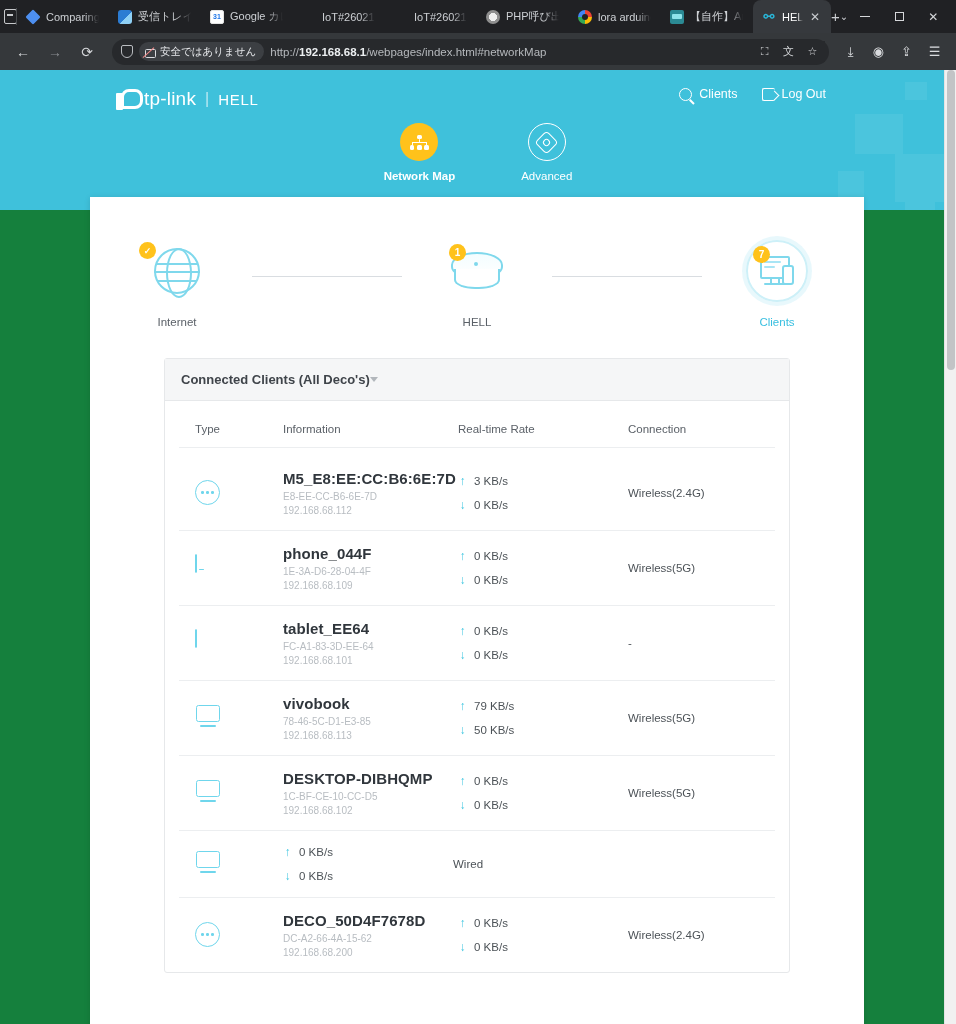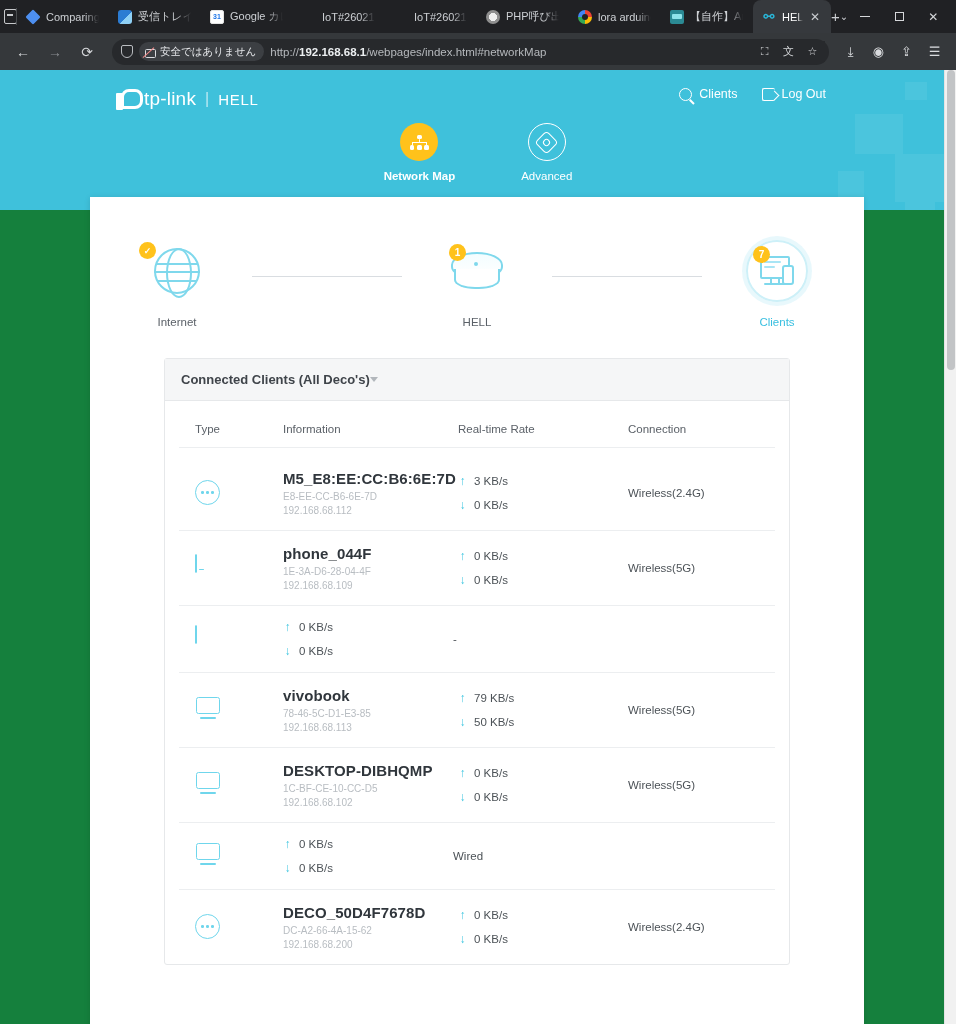--- a/index.html
+++ b/index.html
@@ -887,20 +887,25 @@
                 <span>0 KB/s</span>
               </div>
           </div>
           <div class="cell-conn">Wireless(5G)</div>
         </div>
 
         <div class="trow">
           <div class="cell-type">
             <span class="dev-ic"><span class="ic-tablet"></span></span>
           </div>
+          <div class="cell-info">
+            <div class="dev-name">tablet_EE64</div>
+            <div class="dev-mac">FC-A1-83-3D-EE-64</div>
+            <div class="dev-ip">192.168.68.101</div>
+          </div>
           <div class="cell-rate">
             <div class="rate-line">
                 <span class="arr">↑</span>
                 <span>0 KB/s</span>
               </div>
             <div class="rate-line">
                 <span class="arr">↓</span>
                 <span>0 KB/s</span>
               </div>
           </div>

